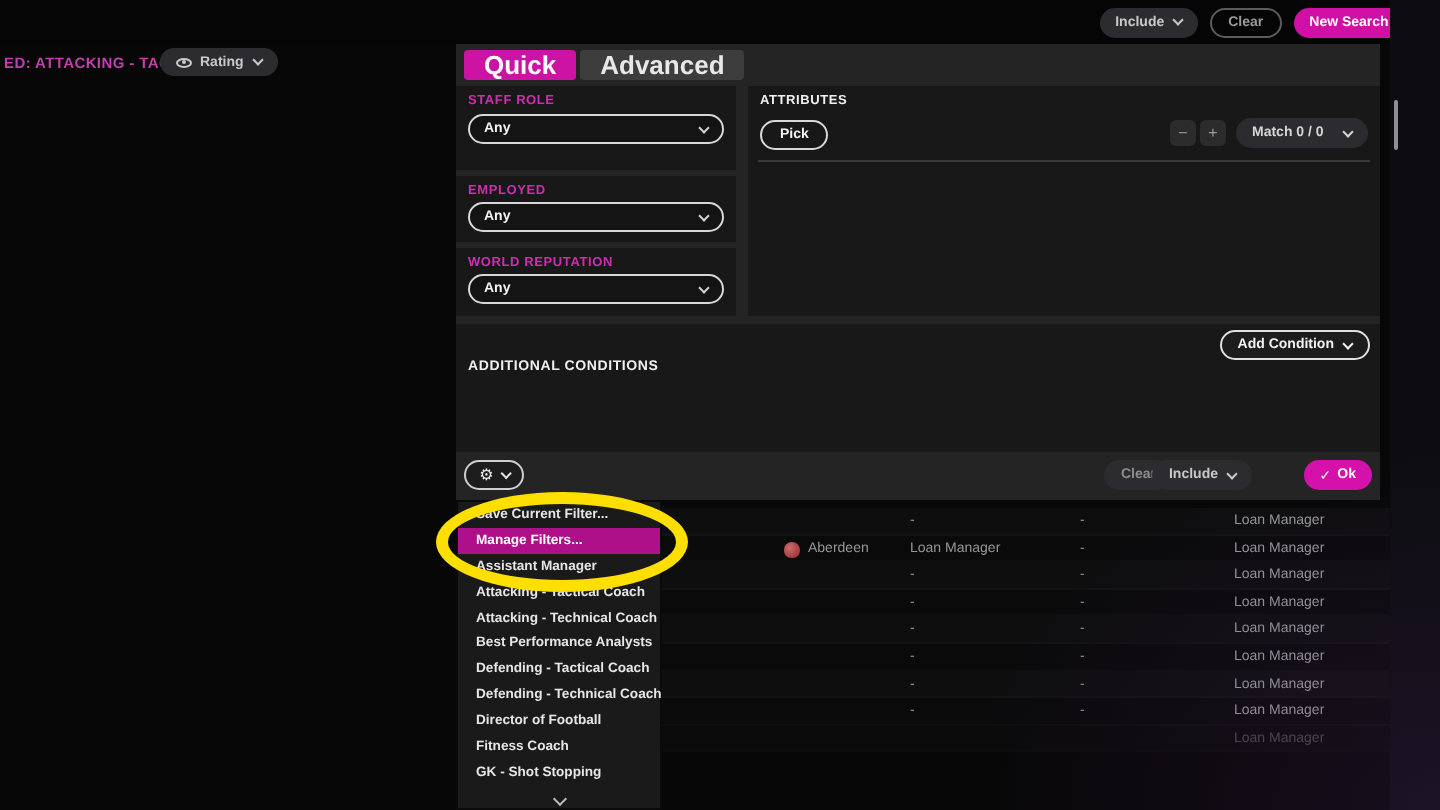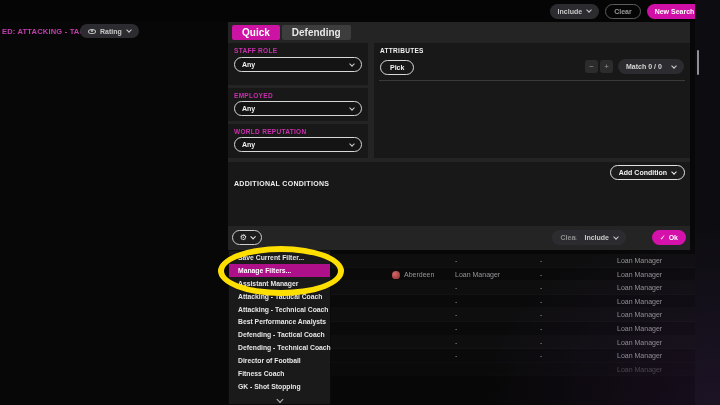--- a/index.html
+++ b/index.html
@@ -33,21 +33,21 @@
   .c-role{left:125px;}
   .c-mid{left:210px;}
   .c-right{left:287px;}
   .crest{position:absolute;left:62px;top:3px;width:8px;height:8px;border-radius:50% 50% 45% 45%;
          background:radial-gradient(circle at 35% 35%, #d06a6a, #8e2a2a);}
   .rrow.faded{opacity:.45;}
 
   
   .panel{position:absolute;left:228px;top:22px;width:462px;height:228px;background:#242424;}
   .tabbar{position:absolute;left:4px;top:3px;display:flex;gap:2px;}
-  .tab{height:15px;display:inline-flex;align-items:center;padding:0 10px;font-size:10px;font-weight:bold;
+  .tab{height:15px;display:inline-flex;align-items:center;padding:0 10px;font-size:13px;font-weight:bold;
        color:#e8e8e8;background:#3d3d3d;border-radius:2px;}
   .tab.active{background:#cc13a4;color:#fff;}
 
   .sec{position:absolute;background:#181818;}
   .box-staff{left:0;top:21px;width:140px;height:42px;}
   .box-emp{left:0;top:66px;width:140px;height:33px;}
   .box-rep{left:0;top:102px;width:140px;height:34px;}
   .box-attr{left:146px;top:21px;width:316px;height:115px;}
   .box-cond{left:0;top:140px;width:462px;height:64px;}
 
@@ -171,21 +171,21 @@
         <span class="c-right">Loan Manager</span>
       </div>
     </div>
 
   <div class="right-gutter"></div>
   <div class="scroll-thumb"></div>
 
   <div class="panel">
     <div class="tabbar" id="tabbar">
         <div class="tab active">Quick</div>
-        <div class="tab">Defending</div>
+        <div class="tab">Advanced</div>
       </div>
 
     <div class="sec box-staff">
       <div class="seclabel">STAFF ROLE</div>
       <div class="select" style="top:14px">
         <span>Any</span>
         <span class="chev"></span>
       </div>
     </div>
 

